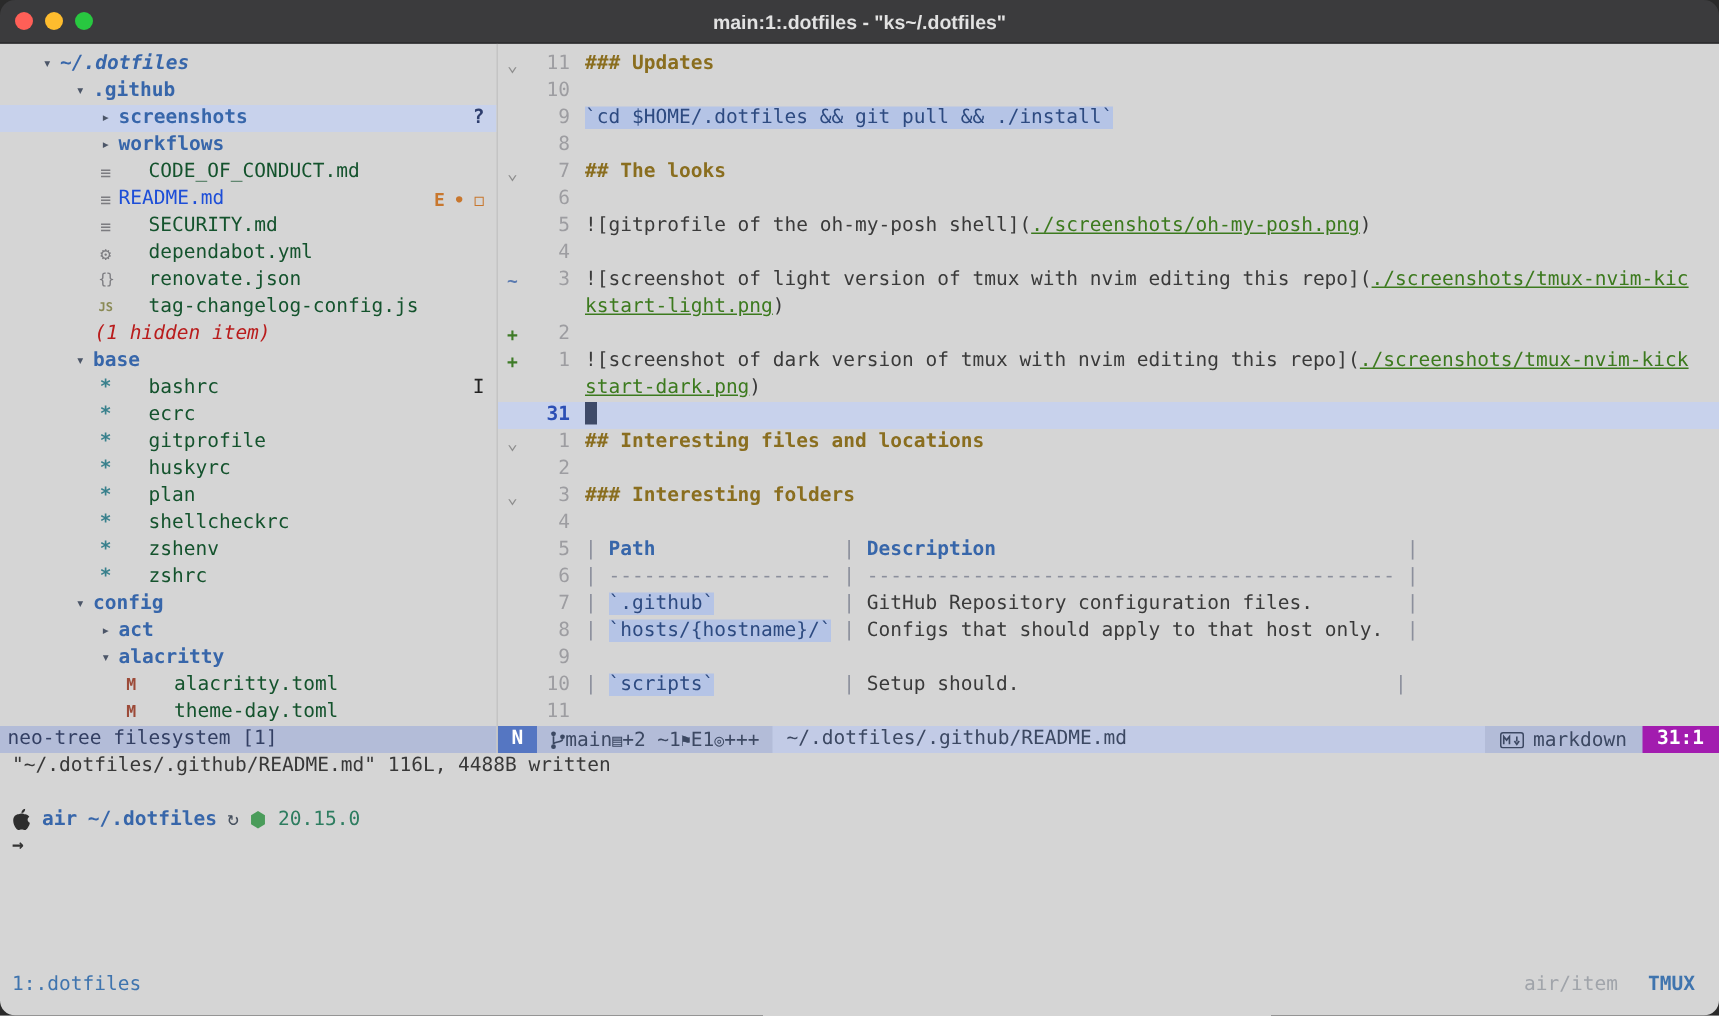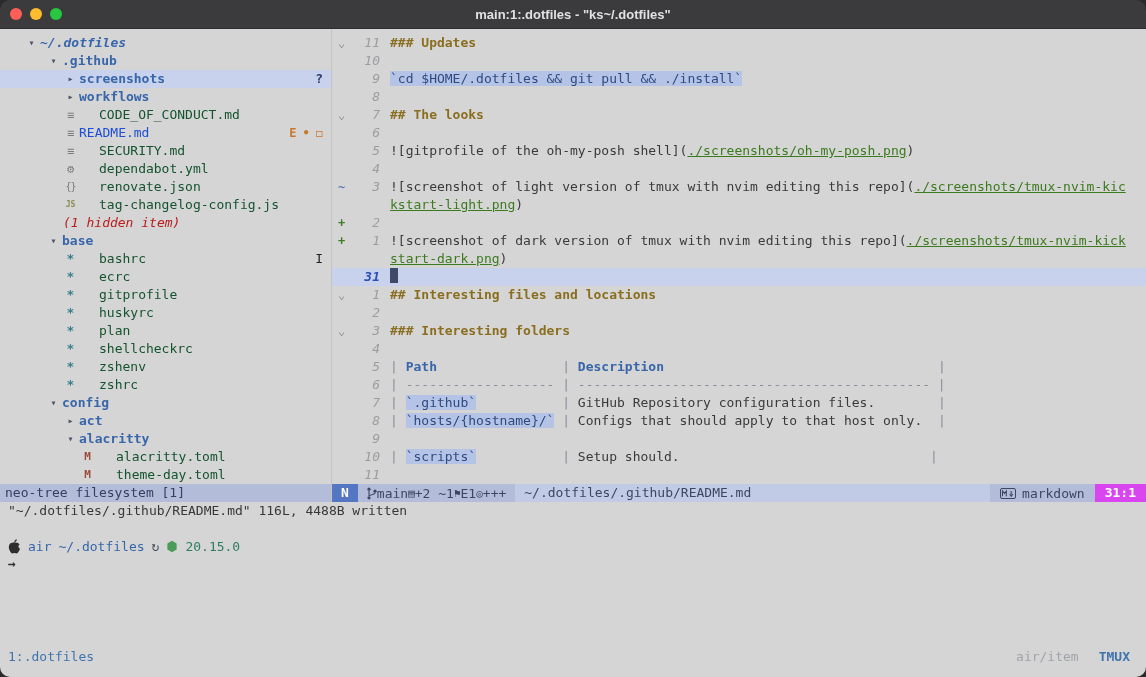--- a/index.html
+++ b/index.html
@@ -42,43 +42,43 @@
   .b-dark{color:#222;}
   .neotree-status{height:18px;line-height:18px;background:#b3bcd8;color:#333f63;padding-left:5px;flex:none;white-space:pre;}
   
   .editor{flex:1;min-width:0;display:flex;flex-direction:column;border-left:1px solid #c4c4c4;}
   #ed-lines{flex:1;padding-top:5px;overflow:hidden;}
   .ed-line{height:18px;line-height:18px;display:flex;white-space:pre;overflow:hidden;}
   .ed-line.cur{background:#c8d2ec;}
   .fold{flex:none;width:22px;padding-left:6px;box-sizing:border-box;color:#8e8e8e;font-size:12px;}
   .fold.sign-add{color:#3e7b27;font-weight:bold;}
   .fold.sign-chg{color:#5a7ab0;font-weight:bold;}
-  .num{flex:none;width:26px;text-align:right;color:#9d9da1;font-style:italic;}
+  .num{flex:none;width:26px;text-align:right;color:#9d9da1;}
   .cur .num{color:#2c4fb5;font-weight:bold;}
   .txt{padding-left:10px;}
   .sg-h{color:#8a6e1f;font-weight:bold;}
   .sg-t{color:#3a3a3a;}
   .sg-c{color:#2d4a80;background:#b5c4e6;}
   .sg-l{color:#3c7a1e;text-decoration:underline;}
   .sg-p{color:#8b8f9c;}
   .sg-th{color:#3766aa;font-weight:bold;}
   .cursor-block{display:inline-block;width:8px;height:15px;background:#3e4a68;vertical-align:-2px;}
   
   .statusline{height:18px;flex:none;display:flex;background:#b3bcd8;color:#3c4862;align-items:stretch;overflow:hidden;}
   .sl-mode{background:#5576c2;color:#fff;font-weight:bold;padding:0 9px;line-height:18px;}
   .sl-git{display:flex;align-items:center;gap:0;padding:0 9px;white-space:pre;}
   .sl-ico{font-size:11px;}
   .sl-path{flex:1;background:#c2cbe6;padding:0 9px;line-height:18px;min-width:0;white-space:pre;overflow:hidden;}
   .sl-ft{display:flex;align-items:center;gap:6px;padding:0 10px;}
-  .sl-pos{background:#d946ef;color:#fff;font-weight:bold;padding:0 10px;line-height:18px;}
+  .sl-pos{background:#a21caf;color:#fff;font-weight:bold;padding:0 10px;line-height:18px;}
   
   .cmdline{height:18px;line-height:18px;padding-left:8px;color:#383838;flex:none;white-space:pre;}
   .shell{margin-top:17px;padding-left:8px;}
   .prompt-line{height:18px;display:flex;align-items:center;gap:7px;}
-  .p-host{color:#3766aa;font-weight:normal;text-align:center;}
+  .p-host{color:#3766aa;font-weight:bold;text-align:center;}
   .p-sync{color:#46505e;}
   .p-ver{color:#2e7d60;}
   .prompt-arrow{height:18px;line-height:18px;color:#333;font-weight:bold;}
   .tmuxbar{margin-top:auto;height:20px;line-height:20px;display:flex;padding:0 16px 0 8px;margin-bottom:10px;}
   .t-left{color:#3f74ae;}
   .t-right{margin-left:auto;display:flex;gap:20px;}
   .t-session{color:#a0a4aa;}
   .t-badge{color:#3f74ae;font-weight:bold;}
   svg{display:block;}
 </style>

